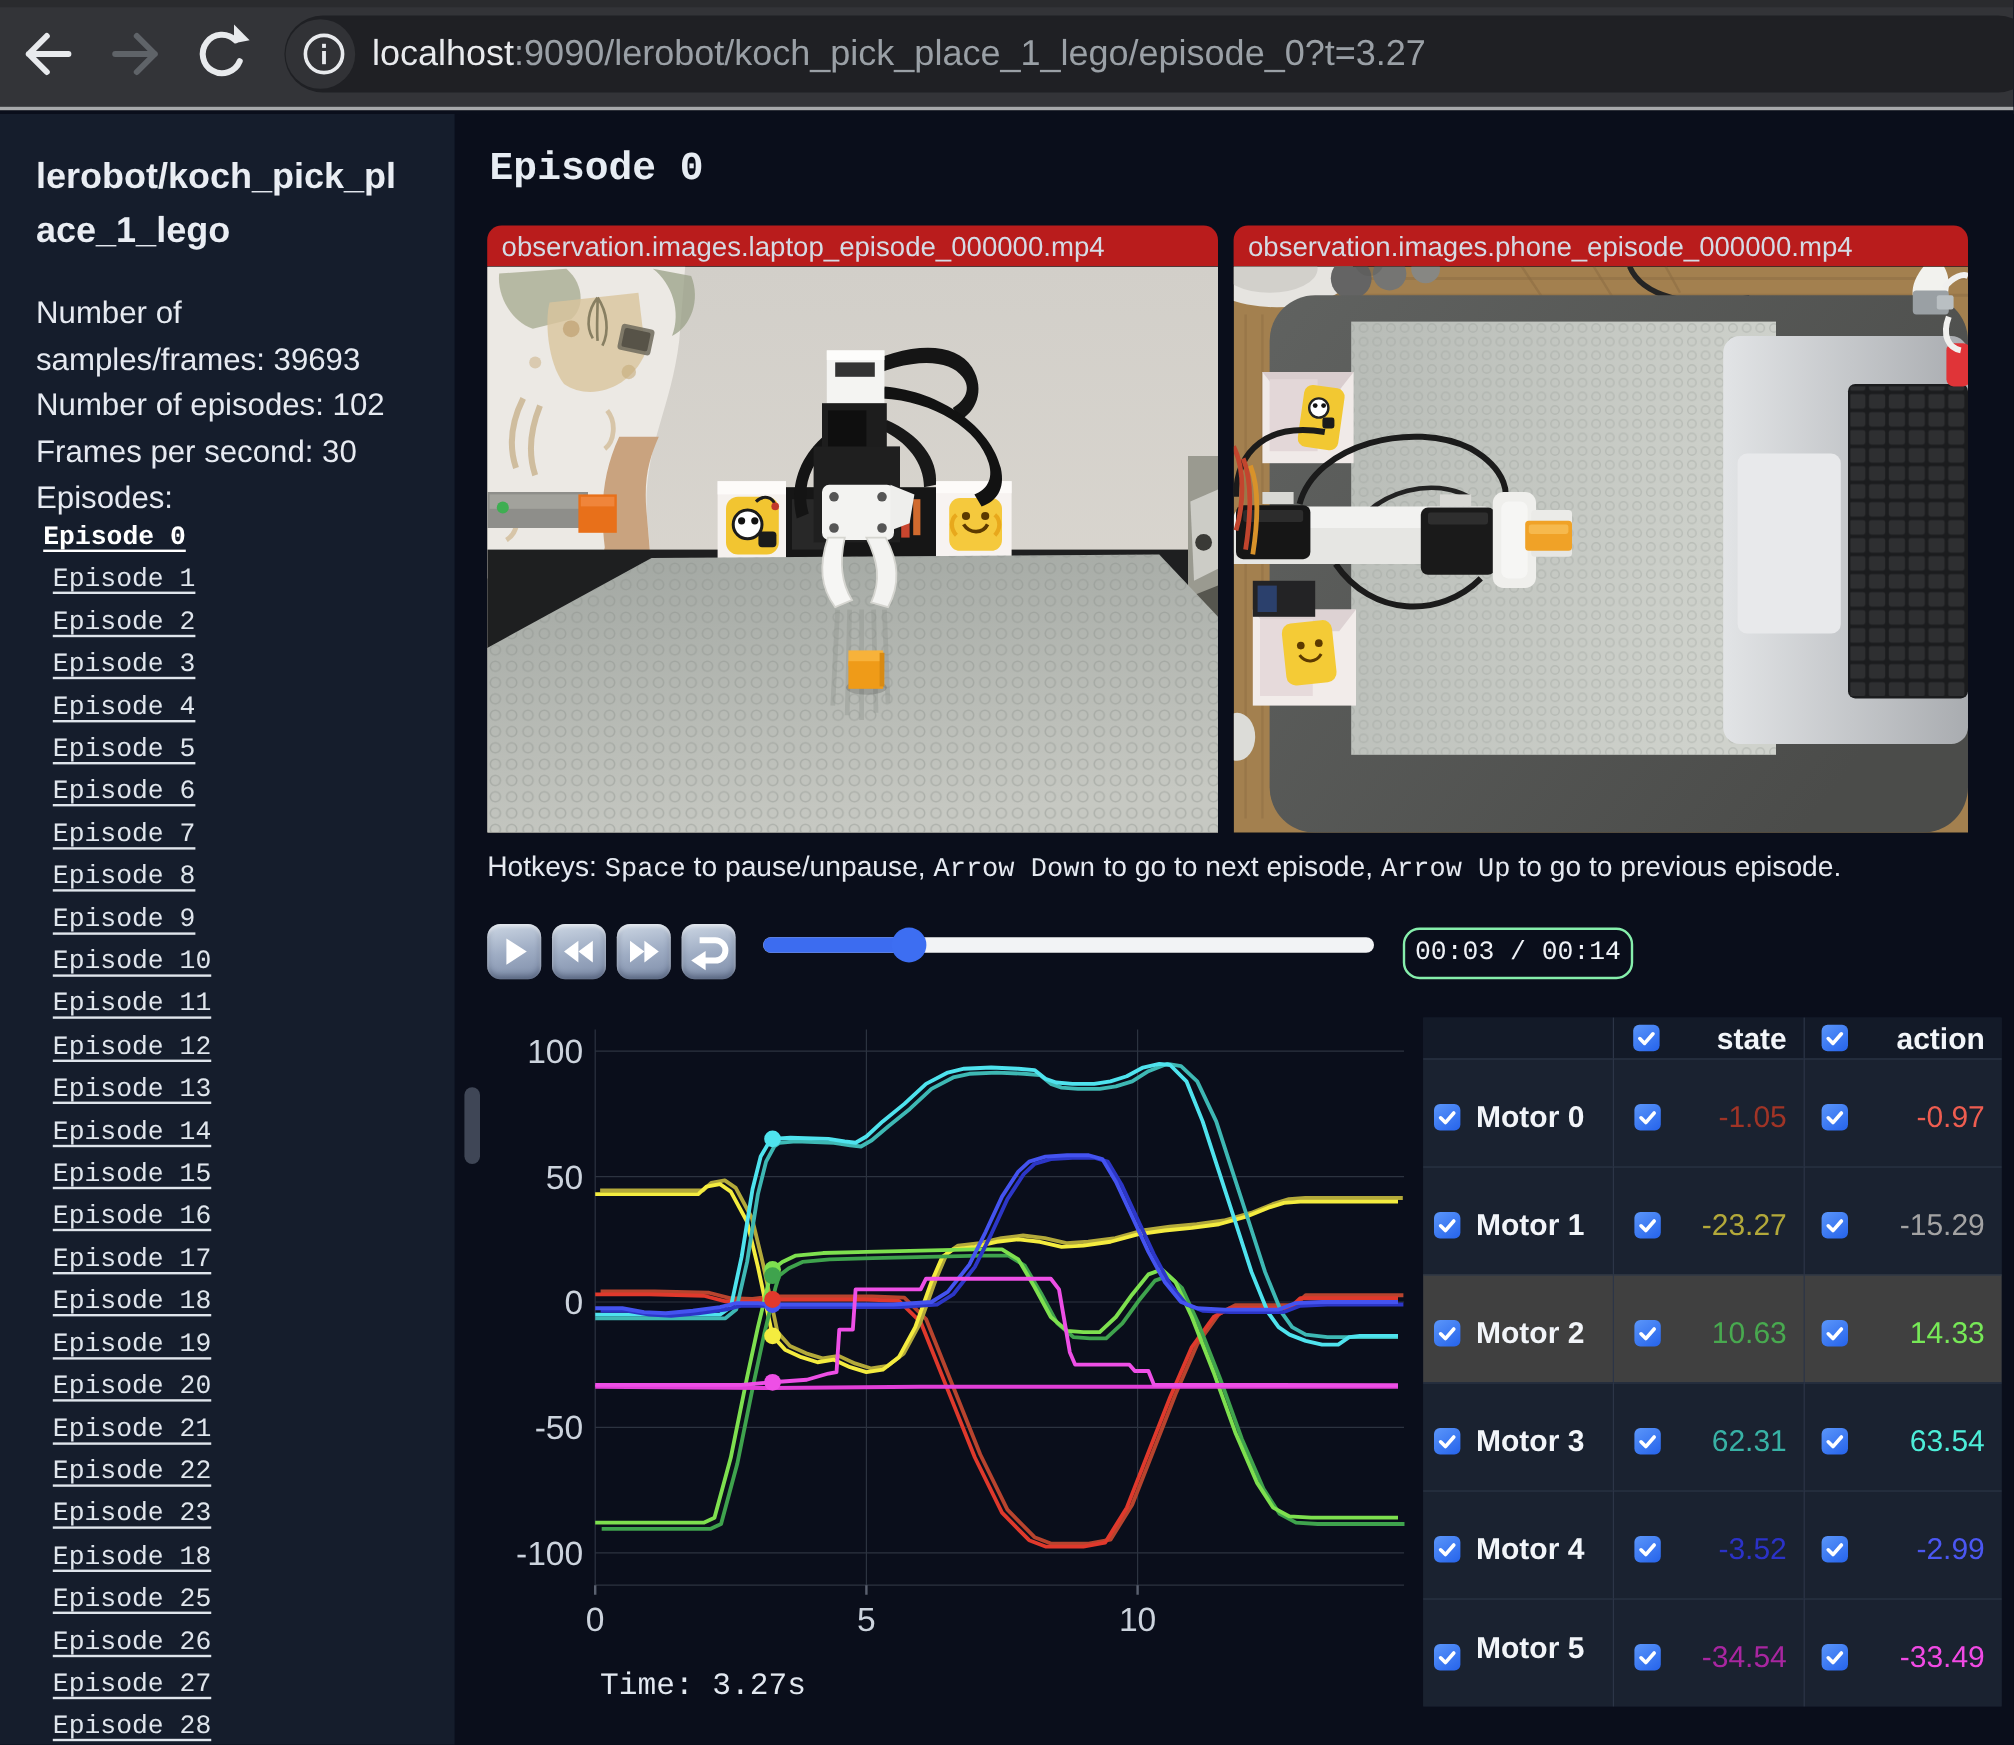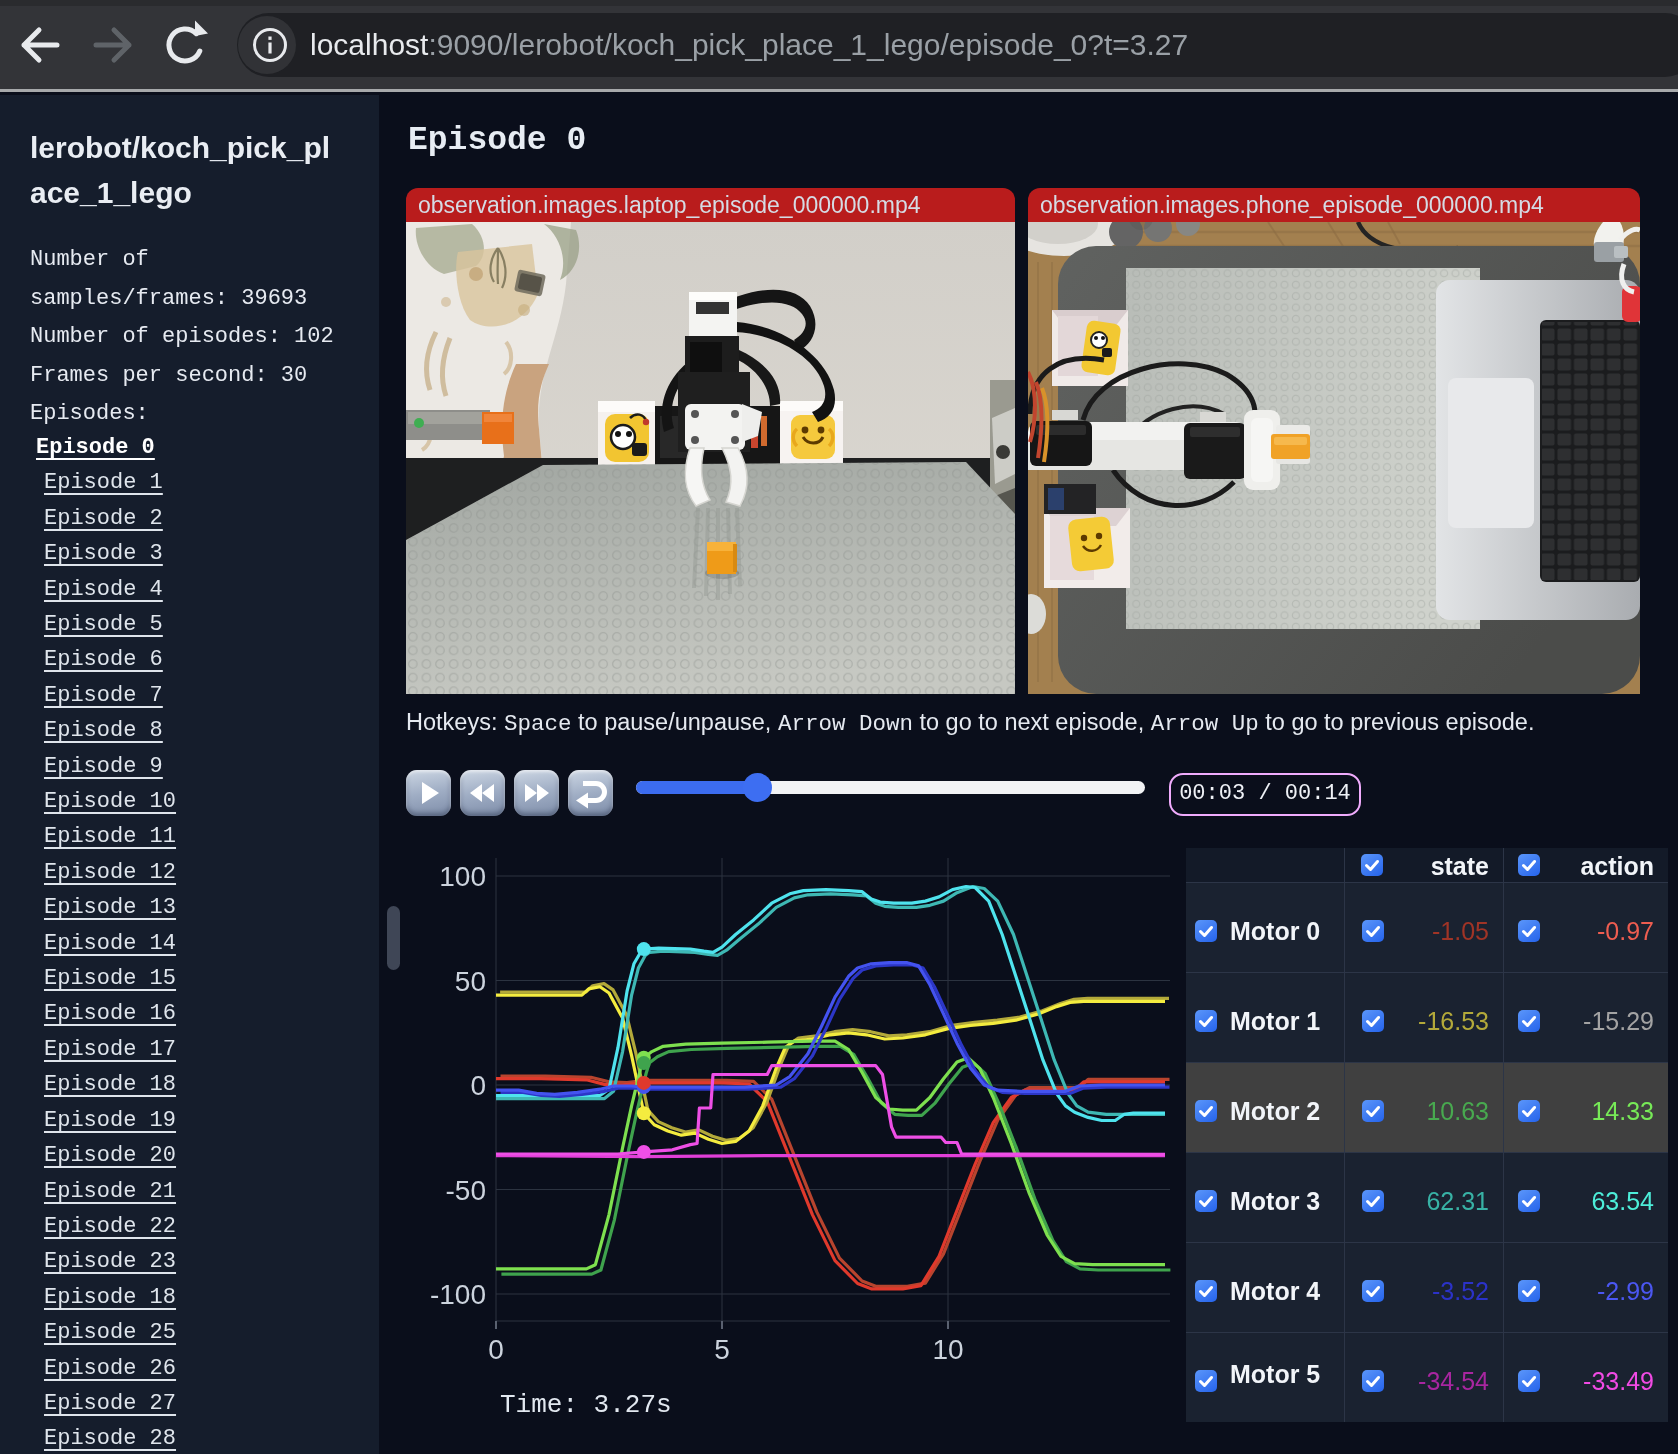--- a/index.html
+++ b/index.html
@@ -7,39 +7,39 @@
   .abs{position:absolute;}
   .mono{font-family:"Liberation Mono",monospace;}
   
   #chrome{left:0;top:0;width:1678px;height:95px;background:#333438;}
   #chrome .topstrip{left:0;top:0;width:1678px;height:6px;background:#2a2b2e;position:absolute;}
   #omni{left:237px;top:13px;width:1460px;height:64px;border-radius:32px;background:#1f2024;position:absolute;}
   #infocirc{left:1px;top:3px;width:58px;height:58px;border-radius:50%;background:#313236;position:absolute;}
   
   #sidebar{left:0;top:95px;width:379px;height:1359px;background:#151d2c;color:#e9edf3;}
   #sidebar h1{font-size:30px;line-height:45px;font-weight:bold;margin:0;padding:30px 28px 0 30px;letter-spacing:0px;}
-  #meta{padding:26px 24px 0 30px;font-size:22px;line-height:38.6px;color:#e6eaf1;font-family:Liberation Mono, monospace;}
+  #meta{padding:26px 24px 0 30px;font-size:26px;line-height:38.6px;color:#e6eaf1;}
   #eplist{margin-top:-4px;padding:0 0 0 36px;font-size:22px;line-height:35.4px;color:#dfe5ec;}
   #eplist .ep{display:block;text-decoration:underline;text-underline-offset:5px;padding-left:8px;}
   #eplist .cur{font-weight:bold;color:#ffffff;padding-left:0;}
   
   #main{left:379px;top:95px;width:1299px;height:1359px;background:#0a0e1b;color:#e2e8f0;}
   #h2ep{left:29px;top:27px;font-size:33px;font-weight:bold;color:#e7ecf3;}
   .vid{position:absolute;top:93px;width:609px;}
   .vidcap{height:34px;background:#b91c1c;border-radius:12px 12px 0 0;color:#d5dbe4;font-size:23px;line-height:34px;padding-left:12px;white-space:nowrap;overflow:hidden;}
   .vidbody{height:472px;overflow:hidden;background:#202020;}
   #hotkeys{left:27px;top:614px;font-size:23.5px;color:#e5e9f0;white-space:nowrap;}
   #hotkeys .mono{font-size:22.5px;}
   
   .cbtn{position:absolute;top:675px;width:45px;height:46px;border-radius:11px;background:linear-gradient(170deg,#cdd7e4 0%,#9fadc4 50%,#7e8da9 100%);box-shadow:inset 0 2px 3px rgba(255,255,255,.6),inset 0 -3px 5px rgba(20,30,55,.4);}
   .cbtn svg{position:absolute;left:0;top:0;}
   #slider-track{left:257px;top:686px;width:509px;height:13px;border-radius:7px;background:#f2f3f5;}
   #slider-fill{left:257px;top:686px;width:121px;height:13px;border-radius:7px 0 0 7px;background:#3c6cf0;}
   #slider-thumb{left:364px;top:678px;width:29px;height:29px;border-radius:50%;background:#3d6ef2;}
-  #timebox{left:790px;top:678px;width:188px;height:39px;border:2px solid #f0abfc;border-radius:14px;color:#eef1f6;font-size:22px;line-height:37px;text-align:center;}
+  #timebox{left:790px;top:678px;width:188px;height:39px;border:2px solid #86efac;border-radius:14px;color:#eef1f6;font-size:22px;line-height:37px;text-align:center;}
   #scrollthumb{left:8px;top:811px;width:13px;height:64px;border-radius:7px;background:#3f4656;}
   
   #mtable{left:807px;top:753px;width:482px;height:574px;background:#1a2230;}
   .trow{position:absolute;left:0;width:482px;}
   .cell{position:absolute;top:0;height:100%;box-sizing:border-box;border-left:1px solid #2c3547;border-top:1px solid #2c3547;}
   .c1{left:0;width:158px;border-left:none;}
   .c2{left:158px;width:159px;}
   .c3{left:317px;width:165px;}
   .chk{position:absolute;width:22px;height:22px;border-radius:5px;background:linear-gradient(145deg,#5b96fa,#2563eb);}
   .chk svg{position:absolute;left:0;top:0;}
@@ -418,21 +418,21 @@
               </svg>
             </div>
             <div class="mlabel" style="left:44px;top:34px;text-align:right;">Motor 1</div>
           </div>
           <div class="cell c2">
             <div class="chk" style="left:17px;top:37px;">
               <svg width="22" height="22" viewBox="0 0 22 22">
                 <path d="M5.5 11.5 L9.5 15.5 L16.5 7.5" stroke="#fff" stroke-width="3" fill="none" stroke-linecap="round" stroke-linejoin="round"></path>
               </svg>
             </div>
-            <div class="mval" style="top:34px;color:#b3a93a;">-16.53</div>
+            <div class="mval" style="top:34px;color:#b3a93a;">-23.27</div>
           </div>
           <div class="cell c3">
             <div class="chk" style="left:14px;top:37px;">
               <svg width="22" height="22" viewBox="0 0 22 22">
                 <path d="M5.5 11.5 L9.5 15.5 L16.5 7.5" stroke="#fff" stroke-width="3" fill="none" stroke-linecap="round" stroke-linejoin="round"></path>
               </svg>
             </div>
             <div class="mval" style="top:34px;color:#a3a3a3;">-15.29</div>
           </div>
         </div>

